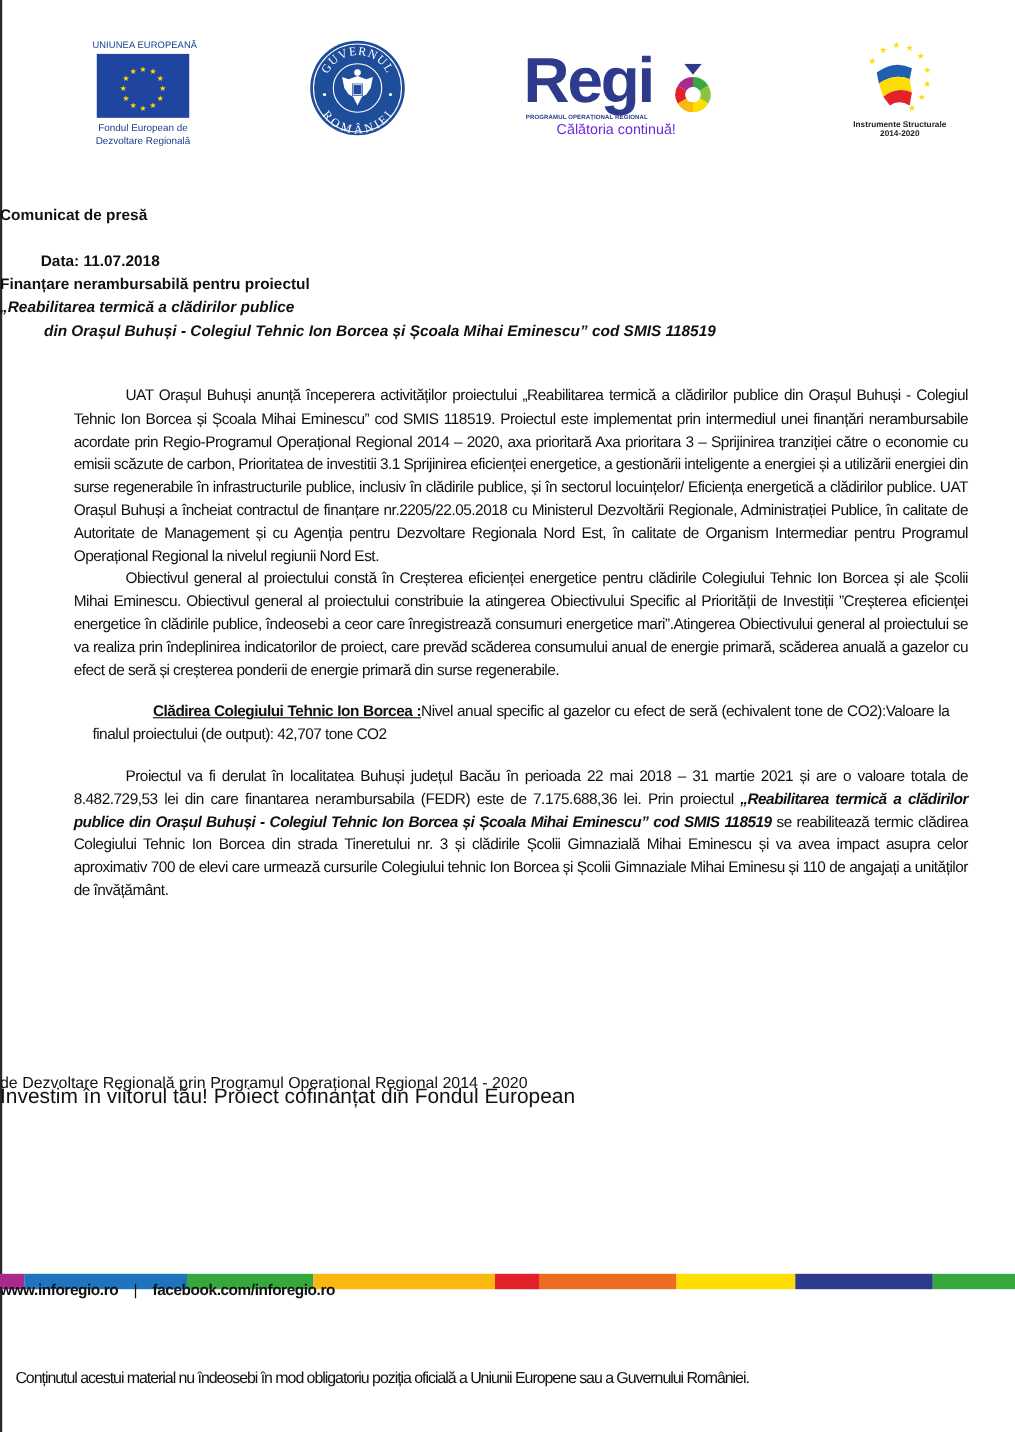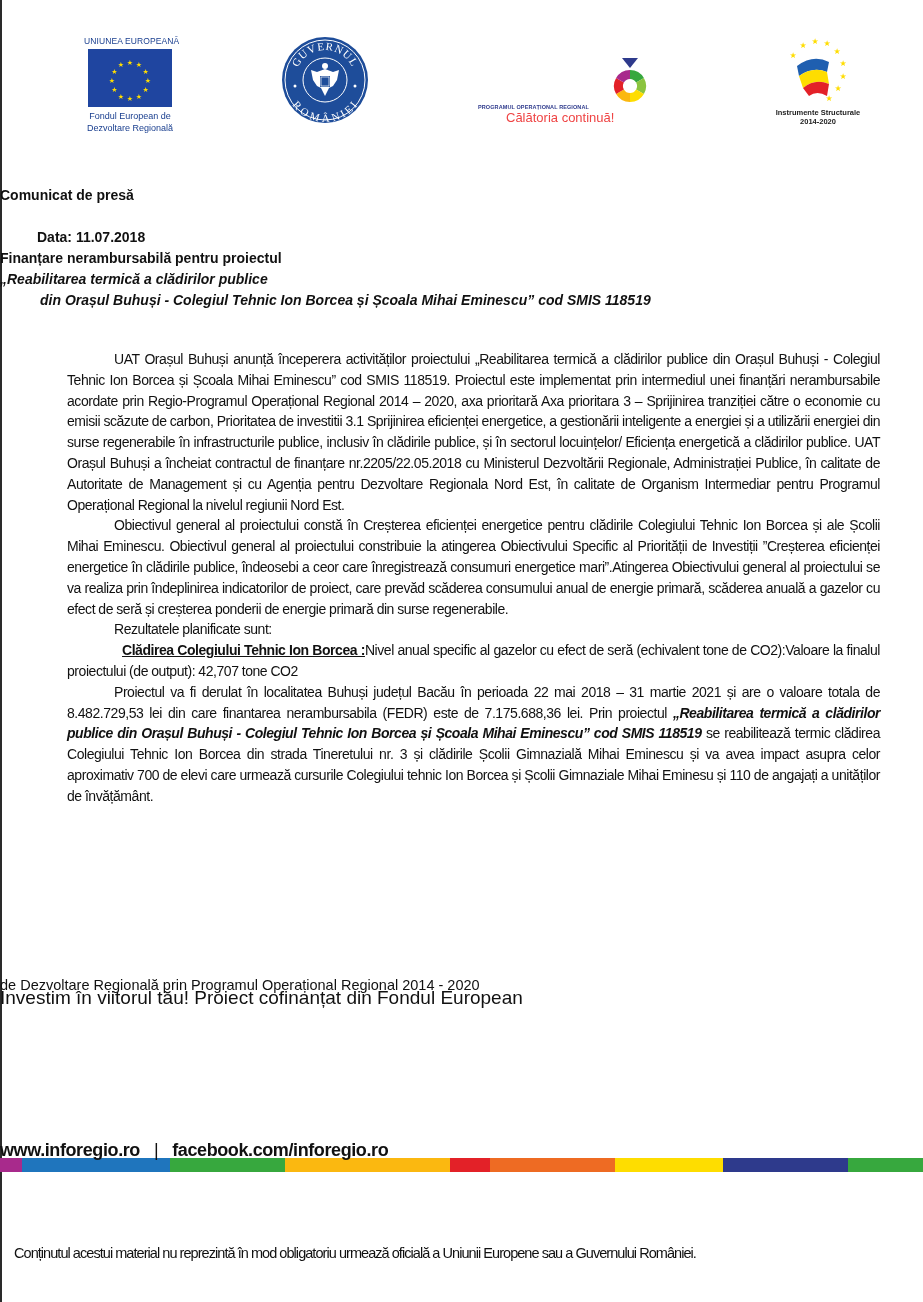--- a/index.html
+++ b/index.html
@@ -14,48 +14,48 @@
   .eu-logo { left: 36px; top: 36px; width: 92px; text-align: center; }
   .eu-top { font-size: 8.5px; color: #1a3f8f; letter-spacing: 0.1px; margin-bottom: 3px; white-space: nowrap; }
   .eu-flag { width: 84px; height: 58px; background: #1f45a0; margin: 0 auto; position: relative; }
   .eu-bottom { font-size: 9px; color: #1a3f8f; line-height: 12px; margin-top: 3px; }
 
   .gov-logo { left: 233px; top: 36px; width: 88px; height: 88px; }
 
   .regio-logo { left: 428px; top: 44px; width: 180px; height: 84px; }
   .regio-word { position: absolute; left: 0; top: 0; font-family: "Liberation Sans", sans-serif; font-weight: bold; font-size: 58px; color: #2e3a8c; letter-spacing: -2px; line-height: 60px; }
   .regio-sub { position: absolute; left: 2px; top: 60px; font-size: 5.5px; color: #2e3a8c; font-weight: bold; letter-spacing: 0.1px; white-space: nowrap; }
-  .regio-tag { position: absolute; left: 30px; top: 66px; font-size: 13px; color: #ef4444; white-space: nowrap; }
+  .regio-tag { position: absolute; left: 30px; top: 66px; font-size: 13px; color: #6d28d9; white-space: nowrap; }
   .regio-wheel { position: absolute; left: 132px; top: 14px; width: 44px; height: 44px; }
 
   .is-logo { left: 716px; top: 36px; width: 108px; height: 98px; text-align: center; }
   .is-svg { width: 70px; height: 72px; display: block; margin: 0 auto; }
   .is-text { font-size: 7.5px; font-weight: bold; color: #222; line-height: 9px; white-space: nowrap; }
   .center { position: absolute; left: 0; width: 923px; text-align: left; }
   .h-comunicat { top: 187px; font-size: 14px; font-weight: bold; }
   .h-data { position: absolute; left: 37px; top: 229px; font-size: 14px; font-weight: bold; }
   .h-title1 { top: 250px; font-size: 14px; font-weight: bold; }
   .h-title2 { top: 271px; font-size: 14px; font-weight: bold; font-style: italic; }
   .h-title3 { top: 292px; font-size: 14px; font-weight: bold; font-style: italic; padding-left: 40px; }
 
   
   .body-text { position: absolute; left: 67px; width: 813px; font-size: 14px; line-height: 20.8px; text-align: justify; letter-spacing: -0.45px; word-spacing: -0.2px; }
   .p1 { top: 349px; }
   .p { text-indent: 47px; margin: 0; }
-  .indent-sub { text-indent: 55px; margin: 0; }
+  .indent-sub { text-indent: 55px; margin: 17px; }
   .u-bold { text-decoration: underline; font-weight: bold; }
   .bi { font-weight: bold; font-style: italic; }
 
   .closing1 { top: 987px; font-size: 19px; }
   .closing2 { top: 977px; font-size: 14.5px; }
 
   
   .color-bar { position: absolute; left: 0; top: 1158px; width: 923px; height: 14px; display: flex; }
   .seg { height: 14px; }
-  .footer-links { top: 1140px; font-size: 18px; font-weight: bold; letter-spacing: -0.4px; }
+  .footer-links { top: 1164px; font-size: 14px; font-weight: bold; letter-spacing: -0.4px; }
   .footer-links .sep { margin: 0 14px; font-weight: normal; }
   .disclaimer { position: absolute; left: 14px; top: 1245px; font-size: 14.5px; letter-spacing: -0.95px; white-space: nowrap; }
   a.plain { color: inherit; text-decoration: none; }
 </style>
 </head>
 <body>
 
 <div class="left-border"></div>
 
 <div class="logo eu-logo">
@@ -106,20 +106,21 @@
     <g fill="#ffffff">
       <circle cx="44" cy="30" r="3"></circle>
       <path d="M44 33 L36 36 L30 34 L32 44 L36 50 L40 52 L44 60 L48 52 L52 50 L56 44 L58 34 L52 36 Z"></path>
     </g>
     <rect x="39" y="40" width="10" height="11" fill="#1e4d9a"></rect>
     <rect x="40" y="41" width="8" height="9" fill="none" stroke="#fff" stroke-width="0.7"></rect>
   </svg>
 </div>
 
 <div class="logo regio-logo">
+  <div class="regio-word">Regi</div>
   <svg class="regio-wheel" viewBox="0 0 44 44">
     <polygon points="14,0 30,0 22,10" fill="#2e3a8c"></polygon>
     <g transform="translate(22,28)">
       <path d="M0 -16 A16 16 0 0 1 13.9 -8 L6.1 -3.5 A7 7 0 0 0 0 -7 Z" fill="#37a83e"></path>
       <path d="M13.9 -8 A16 16 0 0 1 13.9 8 L6.1 3.5 A7 7 0 0 0 6.1 -3.5 Z" fill="#8bc43f"></path>
       <path d="M13.9 8 A16 16 0 0 1 0 16 L0 7 A7 7 0 0 0 6.1 3.5 Z" fill="#fedd00"></path>
       <path d="M0 16 A16 16 0 0 1 -13.9 8 L-6.1 3.5 A7 7 0 0 0 0 7 Z" fill="#fbb810"></path>
       <path d="M-13.9 8 A16 16 0 0 1 -13.9 -8 L-6.1 -3.5 A7 7 0 0 0 -6.1 3.5 Z" fill="#e32128"></path>
       <path d="M-13.9 -8 A16 16 0 0 1 0 -16 L0 -7 A7 7 0 0 0 -6.1 -3.5 Z" fill="#a82a8c"></path>
     </g>
@@ -151,21 +152,20 @@
 
 <div class="center h-comunicat">Comunicat de presă</div>
 <div class="h-data">Data: 11.07.2018</div>
 <div class="center h-title1">Finanțare nerambursabilă pentru proiectul</div>
 <div class="center h-title2">„Reabilitarea termică a clădirilor publice</div>
 <div class="center h-title3">din Orașul Buhuși - Colegiul Tehnic Ion Borcea și Școala Mihai Eminescu” cod SMIS 118519</div>
 
 <div class="body-text p1">
   <p class="p">UAT Orașul Buhuși anunță începerera activităților proiectului  „Reabilitarea termică a clădirilor publice din Orașul Buhuși - Colegiul Tehnic Ion Borcea și Școala Mihai Eminescu” cod SMIS 118519. Proiectul este implementat prin intermediul unei finanțări nerambursabile acordate prin Regio-Programul Operațional Regional 2014 – 2020, axa prioritară Axa prioritara 3 – Sprijinirea  tranziției către o economie cu emisii scăzute de carbon, Prioritatea de investitii  3.1 Sprijinirea eficienței energetice, a gestionării inteligente a energiei și a utilizării energiei din surse regenerabile în infrastructurile publice, inclusiv în clădirile publice, și în sectorul locuințelor/ Eficiența energetică a clădirilor publice. UAT Orașul Buhuși a încheiat contractul de finanțare nr.2205/22.05.2018 cu Ministerul Dezvoltării Regionale, Administrației Publice, în calitate de Autoritate de Management și cu Agenția pentru Dezvoltare Regionala Nord Est, în calitate de Organism Intermediar pentru Programul Operațional Regional la nivelul regiunii Nord Est.</p>
   <p class="p">Obiectivul general al proiectului constă în Creșterea eficienței energetice pentru clădirile Colegiului Tehnic Ion Borcea și ale Școlii Mihai Eminescu. Obiectivul general al proiectului constribuie la atingerea Obiectivului Specific al Priorității de Investiții ”Creșterea eficienței energetice în clădirile publice, îndeosebi a ceor care înregistrează consumuri energetice mari”.Atingerea Obiectivului general al proiectului se va realiza prin îndeplinirea indicatorilor de proiect, care prevăd scăderea consumului anual de energie primară, scăderea anuală a gazelor cu efect de seră și creșterea ponderii de energie primară din surse regenerabile.</p>
-  <p class="p">Rezultatele planificate sunt:</p>
   <p class="indent-sub"><span class="u-bold">Clădirea Colegiului Tehnic Ion Borcea :</span><span>Nivel anual specific al gazelor cu efect de seră (echivalent tone de CO2):Valoare la finalul  proiectului (de output): 42,707 tone CO2</span></p>
   <p class="p"><span>Proiectul va fi derulat în localitatea Buhuși județul Bacău în perioada 22 mai 2018 – 31 martie 2021 și are o valoare totala de 8.482.729,53 lei din care finantarea nerambursabila (FEDR) este de  7.175.688,36 lei. Prin proiectul </span><span class="bi">„Reabilitarea termică a clădirilor publice din Orașul Buhuși - Colegiul Tehnic Ion Borcea și Școala Mihai Eminescu” cod SMIS 118519</span><span> se reabilitează termic clădirea Colegiului Tehnic Ion Borcea din strada Tineretului nr. 3 și clădirile Școlii Gimnazială Mihai Eminescu și va avea impact asupra celor aproximativ 700 de elevi care urmează cursurile Colegiului tehnic Ion Borcea și Școlii Gimnaziale Mihai Eminesu și 110 de angajați a unităților de învățământ.</span></p>
 </div>
 
 <div class="center closing1">Investim în viitorul tău! Proiect cofinanțat din Fondul European</div>
 <div class="center closing2">de Dezvoltare Regională prin Programul Operațional Regional 2014 - 2020</div>
 
 <div class="color-bar" id="colorbar">
     <div class="seg" style="background: rgb(168, 42, 140); flex: 22 0 0px;"></div>
     <div class="seg" style="background: rgb(31, 117, 189); flex: 148 0 0px;"></div>
@@ -175,13 +175,13 @@
     <div class="seg" style="background: rgb(238, 107, 35); flex: 125 0 0px;"></div>
     <div class="seg" style="background: rgb(254, 221, 0); flex: 108 0 0px;"></div>
     <div class="seg" style="background: rgb(46, 58, 140); flex: 125 0 0px;"></div>
     <div class="seg" style="background: rgb(55, 168, 62); flex: 75 0 0px;"></div>
   </div>
 
 <div class="center footer-links">
   <a class="plain">www.inforegio.ro</a><span class="sep">|</span><a class="plain">facebook.com/inforegio.ro</a>
 </div>
 
-<div class="disclaimer">Conținutul acestui material nu reprezintă în mod obligatoriu urmează oficială a Uniunii Europene sau a Guvernului României.</div>
+<div class="disclaimer">Conținutul acestui material nu îndeosebi în mod obligatoriu poziția oficială a Uniunii Europene sau a Guvernului României.</div>
 
 </body></html>

